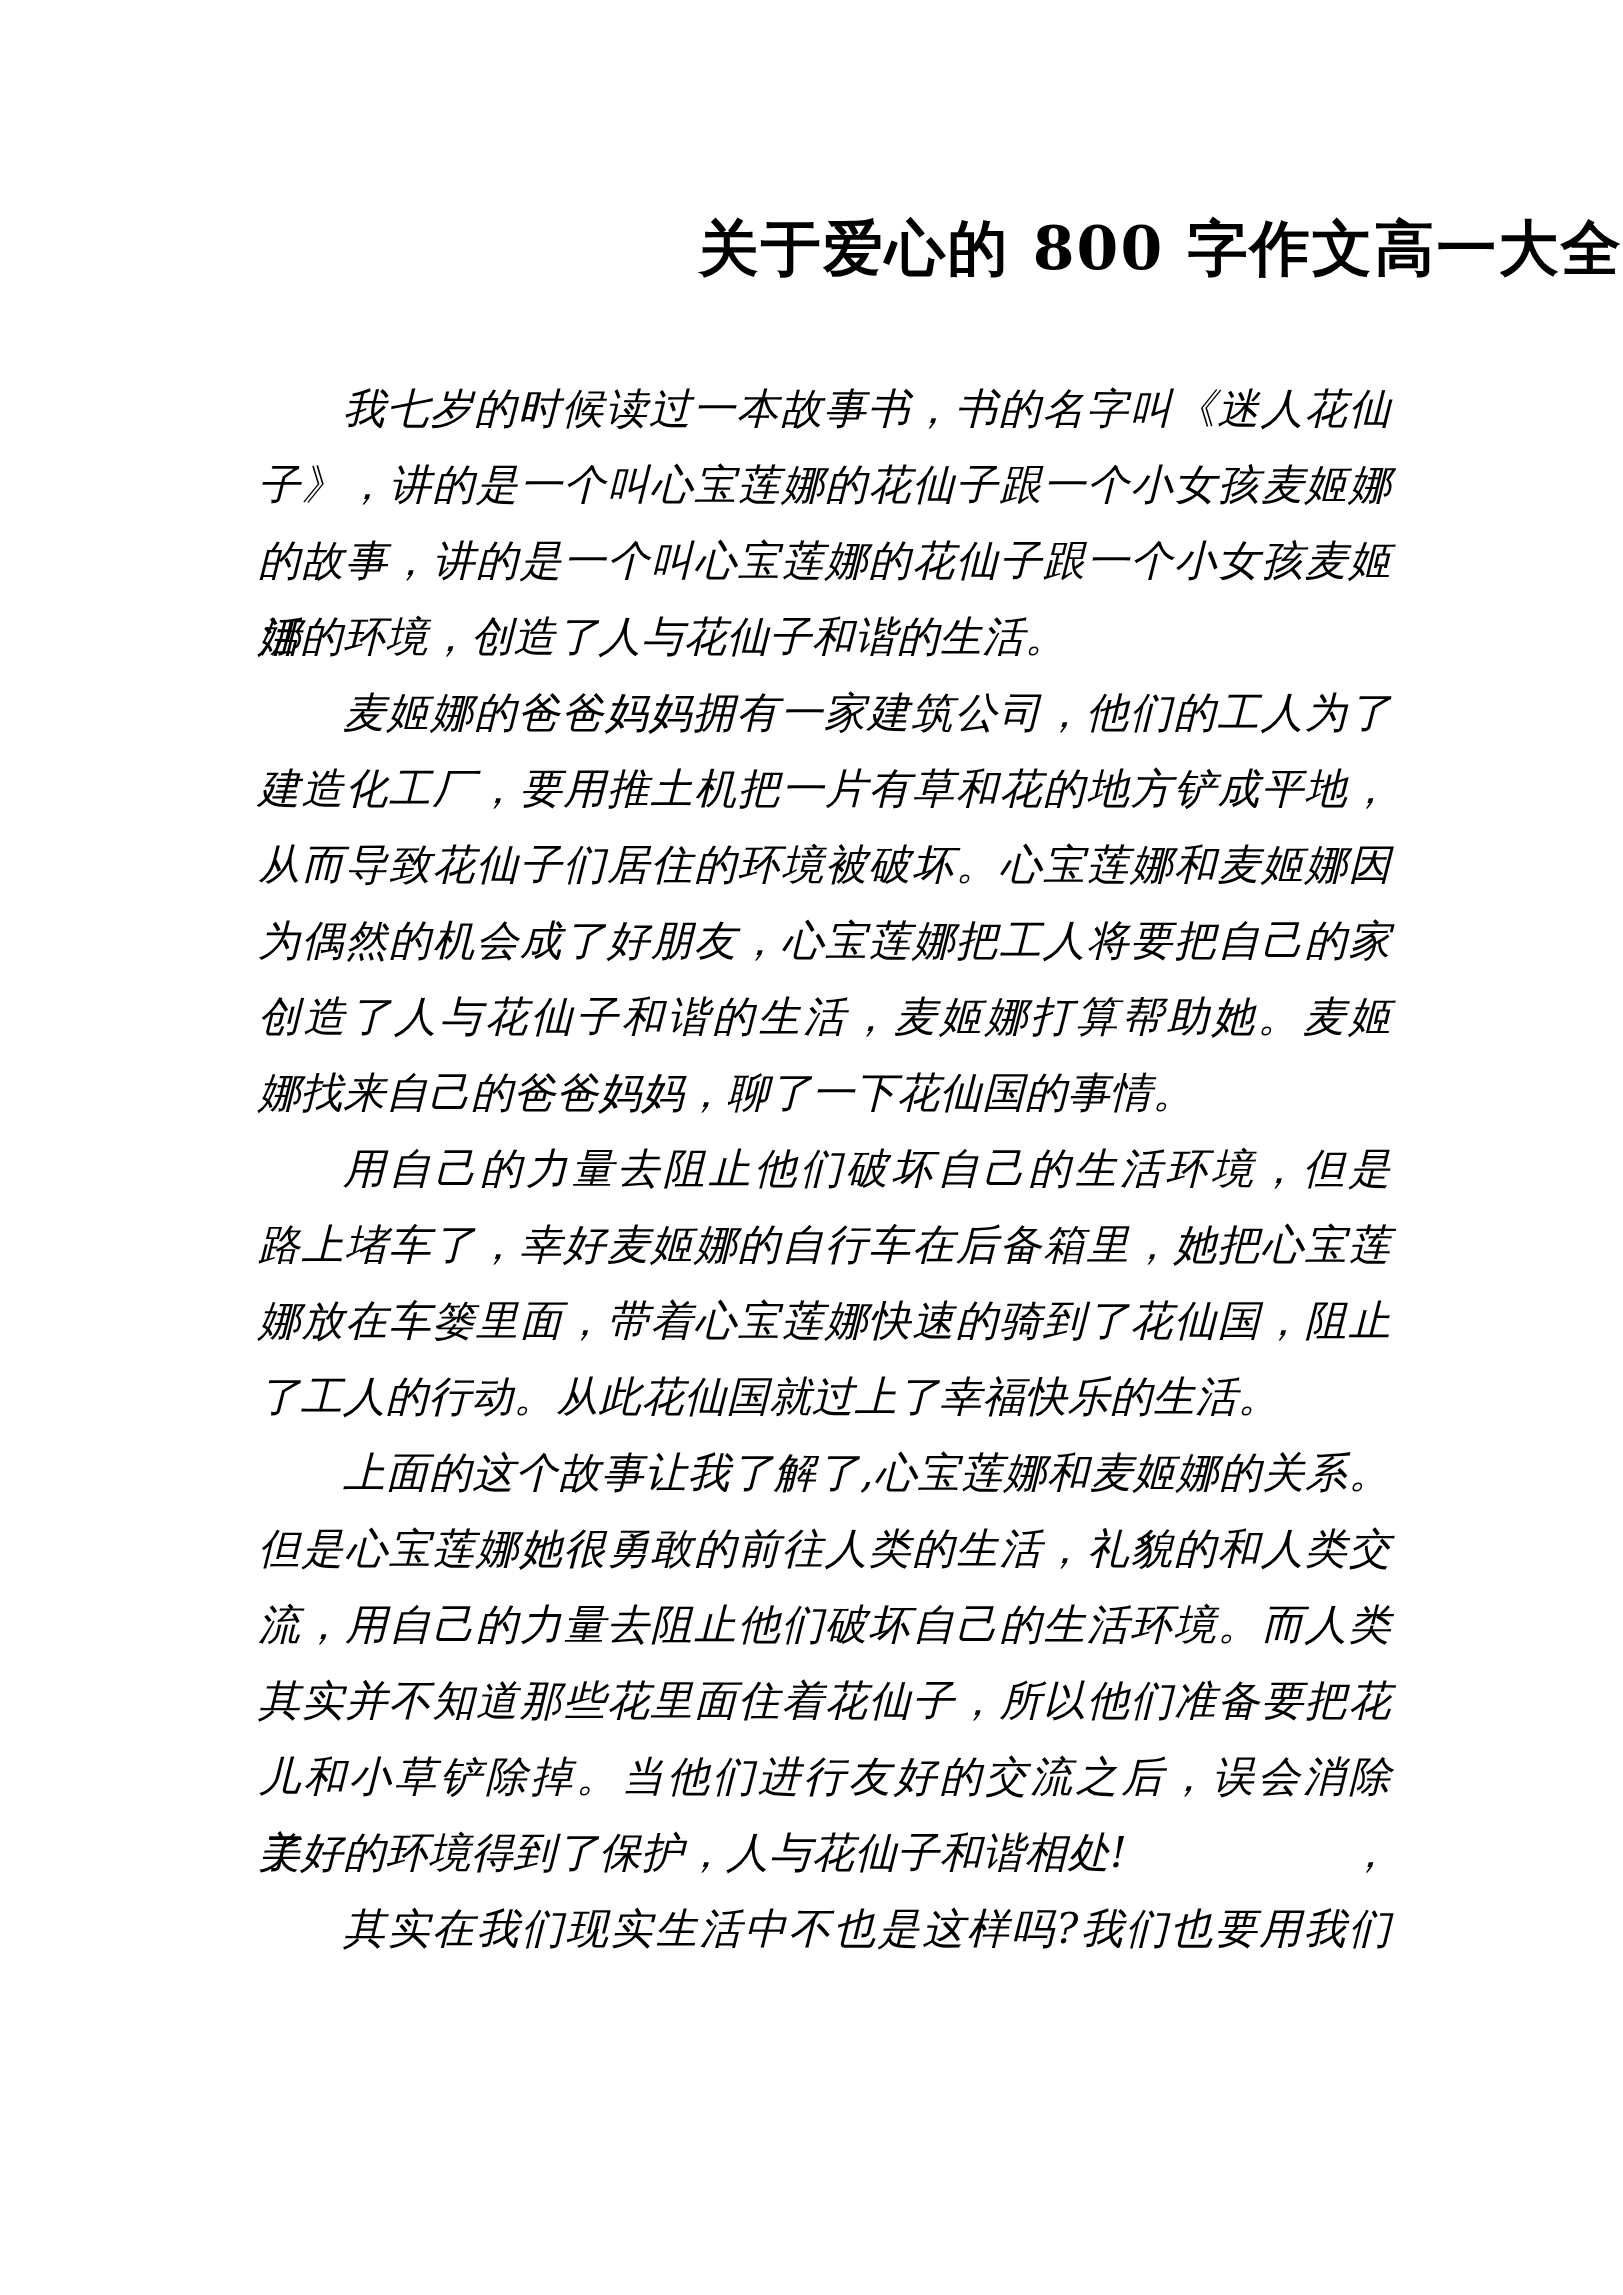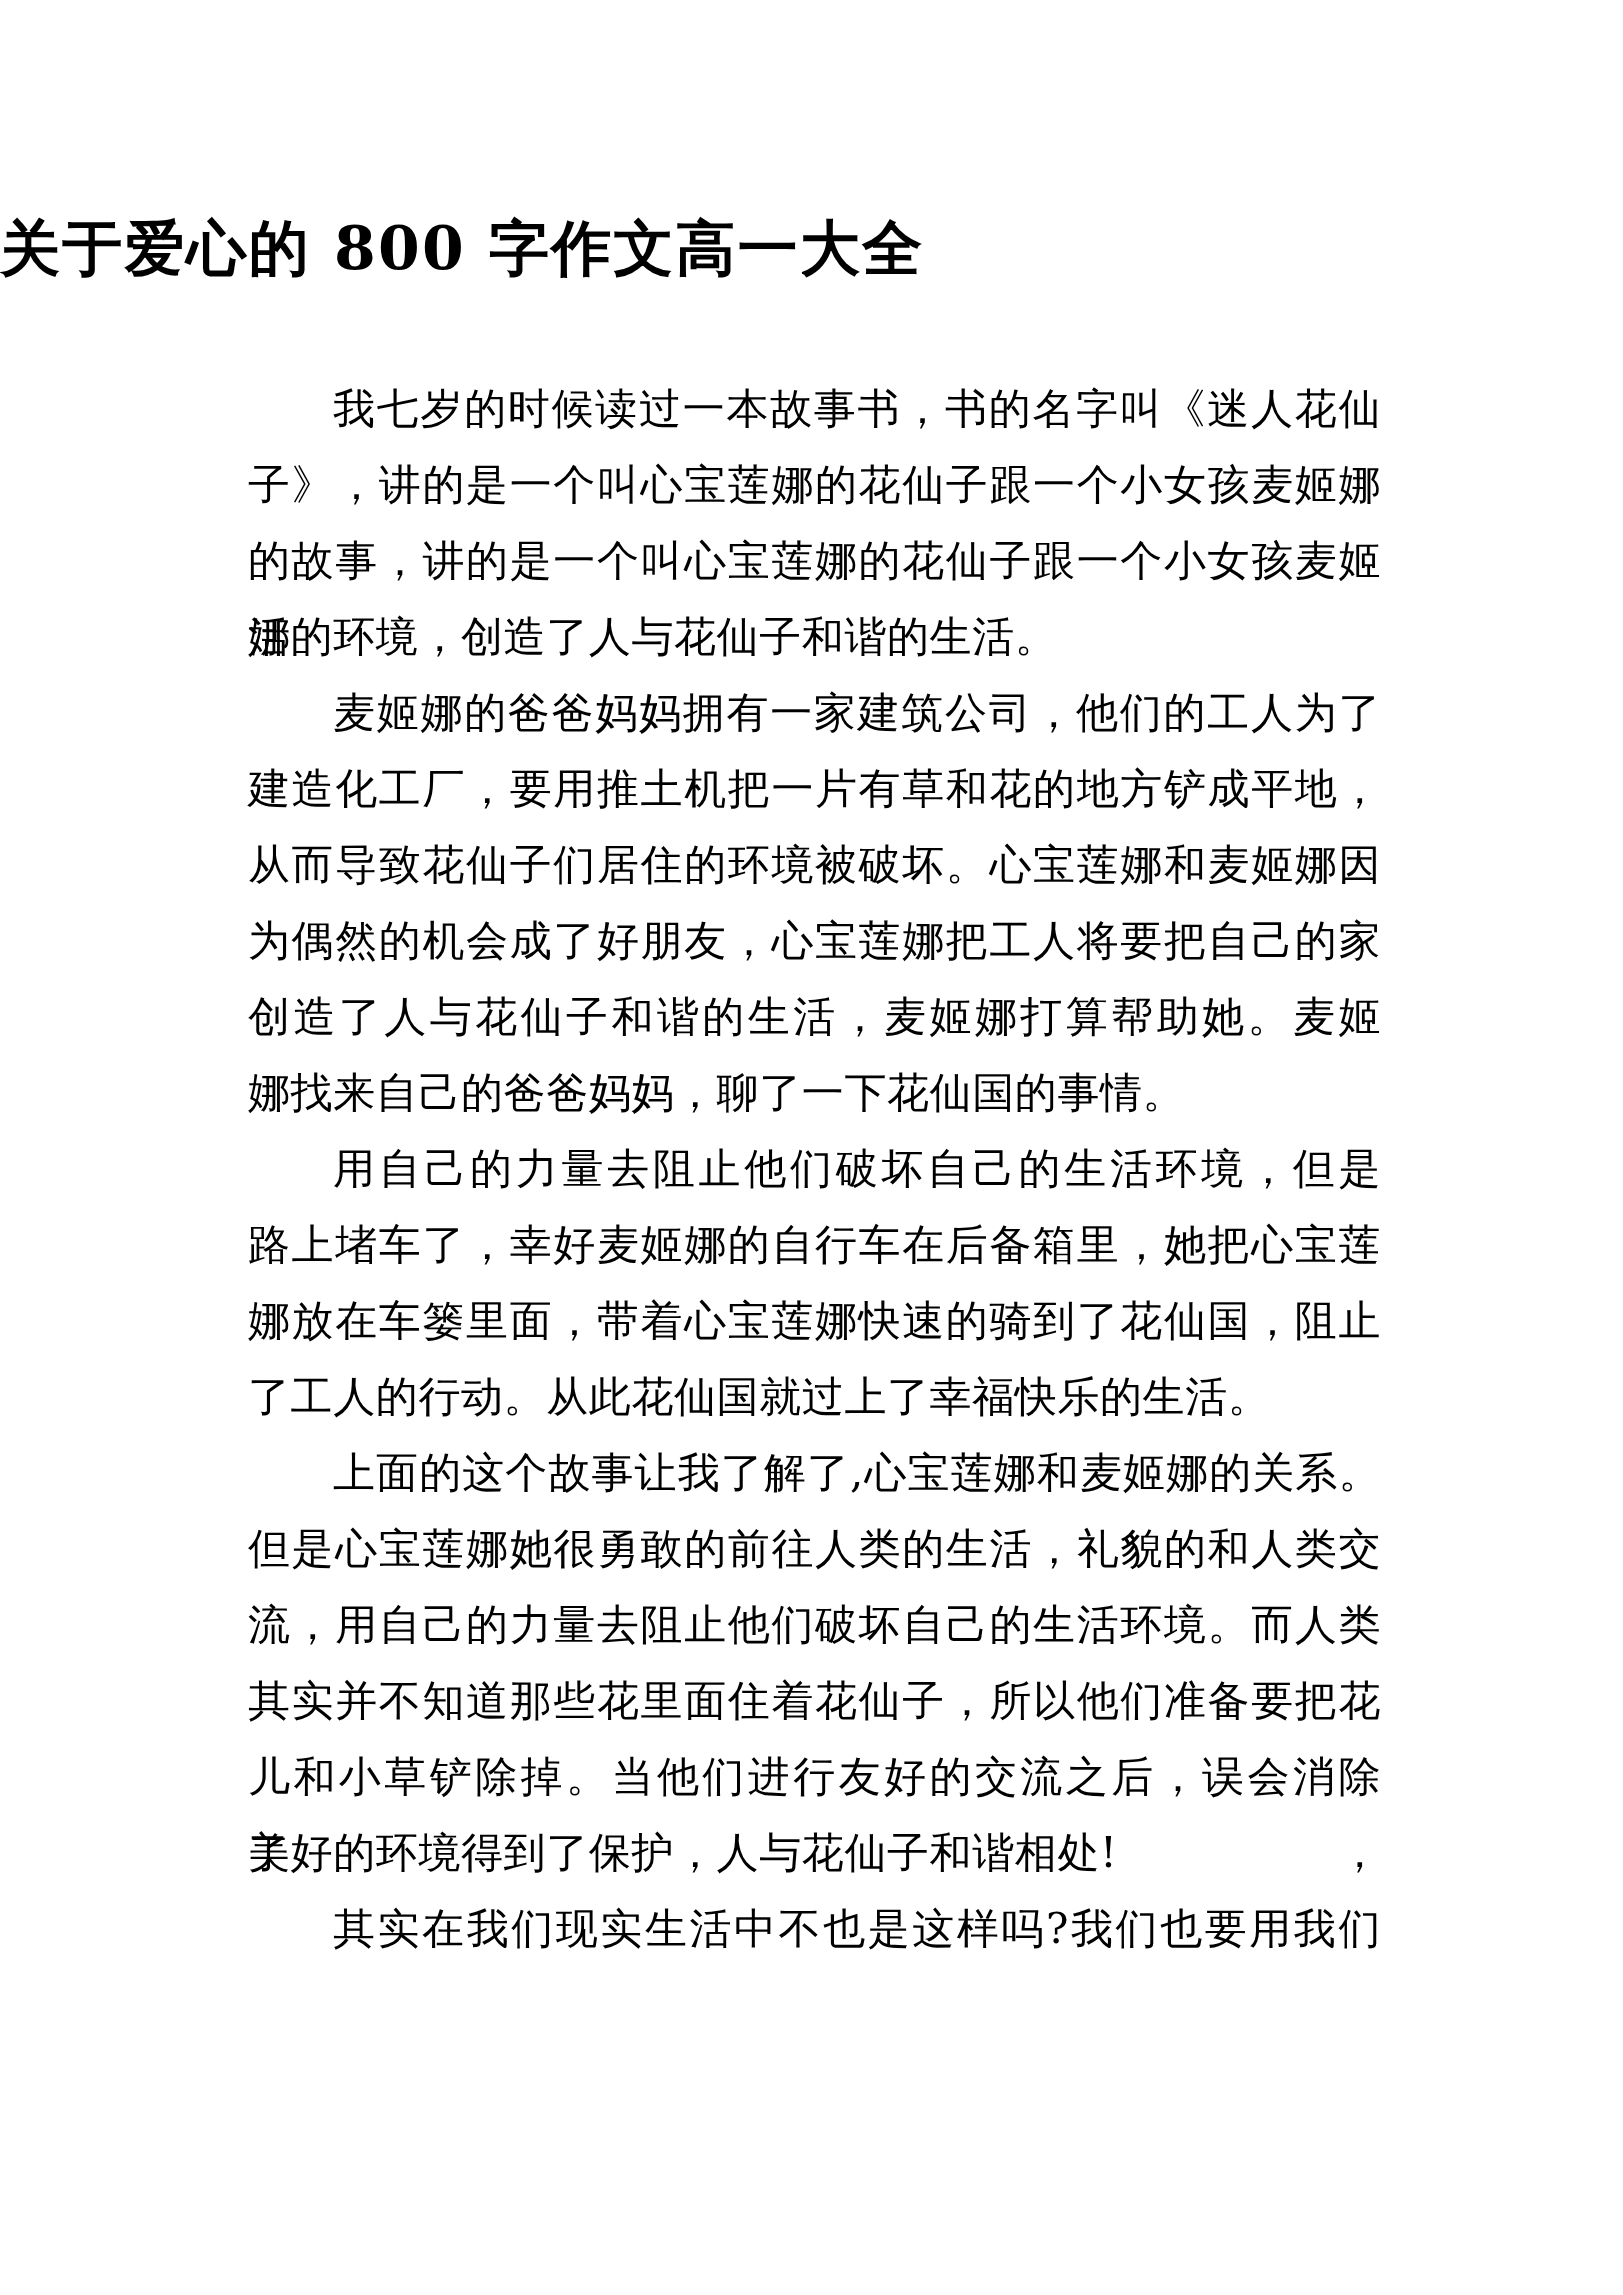--- a/index.html
+++ b/index.html
@@ -15,33 +15,34 @@
     background: #ffffff;
     color: #000000;
     font-family: "DejaVu Serif", "Liberation Serif", serif;
     overflow: hidden;
   }
   .doc-title {
     position: absolute;
     top: 209px;
     left: 0;
     width: 100%;
-    text-align: left;
+    text-align: right;
     font-size: 60px;
     line-height: 79px;
     font-weight: bold;
     letter-spacing: 2.2px;
     white-space: nowrap;
   }
   .body-text {
     position: absolute;
     top: 371px;
-    left: 248px;
+    left: 258px;
     width: 1133px;
     font-size: 42px;
+    font-style: italic;
     letter-spacing: 0.6px;
   }
   .line {
     height: 76px;
     line-height: 76px;
     white-space: nowrap;
     text-align: justify;
     text-align-last: left;
   }
   .line.fill {

